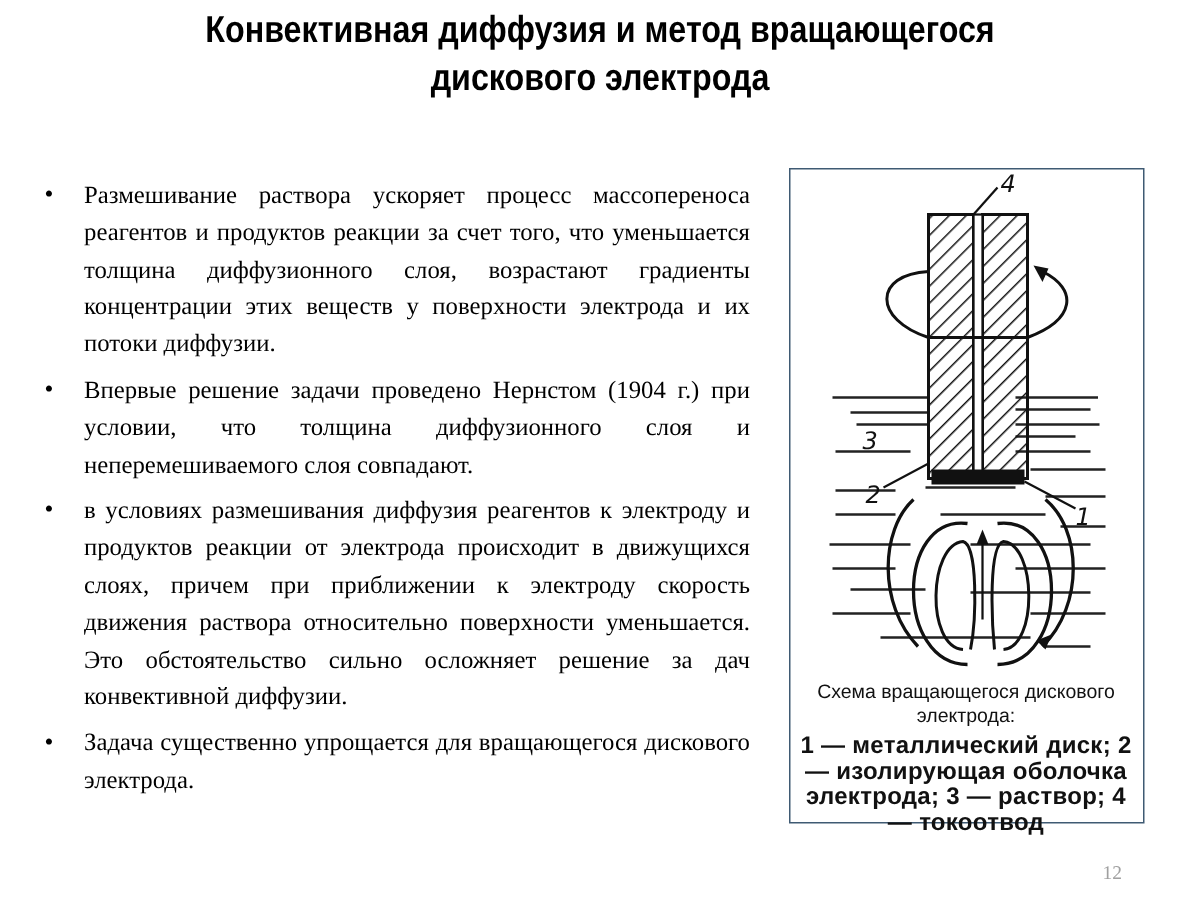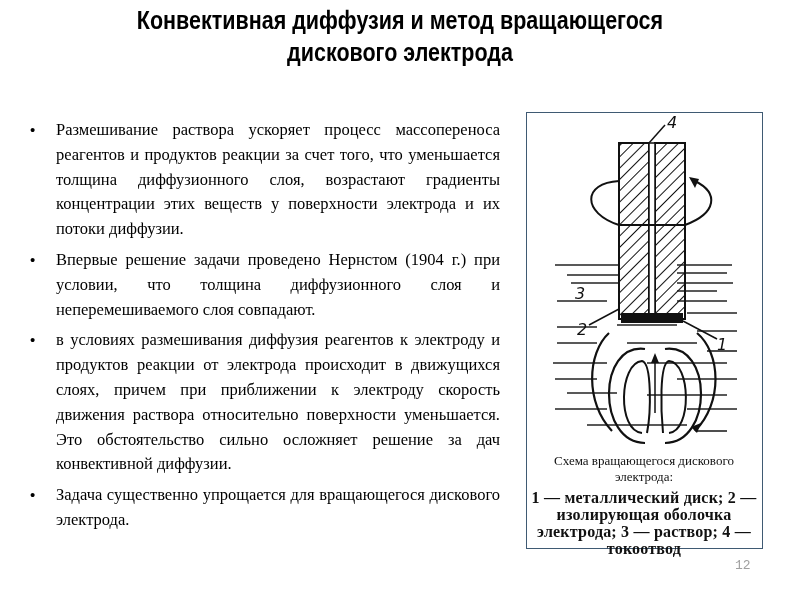--- a/index.html
+++ b/index.html
@@ -67,41 +67,41 @@
       position: absolute;
       left: 0;
       top: 0;
     }
     .fig-caption {
       position: absolute;
       left: 0;
       top: 340px;
       width: 234px;
       text-align: center;
-      font-family: Liberation Serif, serif;
+      font-family: Liberation Sans, sans-serif;
       color: #111;
     }
     .fig-caption-title {
       font-size: 13px;
       line-height: 16px;
       margin-bottom: 4px;
     }
     .fig-caption-legend {
       font-size: 16px;
       line-height: 17px;
       font-weight: bold;
       padding: 0 4px;
       text-align: center;
       letter-spacing: 0.2px;
     }
     .page-number {
       position: absolute;
       left: 735px;
-      top: 558px;
-      font-family: Liberation Mono, monospace;
+      top: 574px;
+      font-family: Liberation Serif, serif;
       font-size: 13px;
       color: #a0a0a0;
     }
   </style>
 </head>
 <body>
 
 <div class="slide-title">
   <div>Конвективная диффузия и метод вращающегося</div>
   <div>дискового электрода</div>

